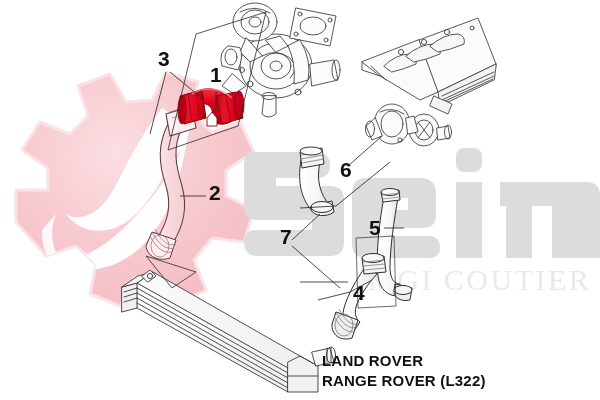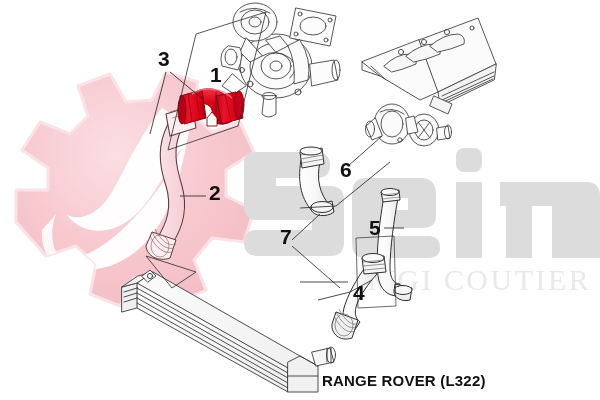--- a/index.html
+++ b/index.html
@@ -368,15 +368,16 @@
       <text x="210" y="82">1</text>
       <text x="209" y="200">2</text>
       <text x="158" y="66">3</text>
       <text x="353" y="300">4</text>
       <text x="369" y="235">5</text>
       <text x="340" y="177">6</text>
       <text x="280" y="244">7</text>
     </g>
   </svg>
 
+  <div class="vehicle-text" id="vt-line1">LAND ROVER</div>
   <div class="vehicle-text" id="vt-line2">RANGE ROVER (L322)</div>
 
 </div>
 
 </body></html>

